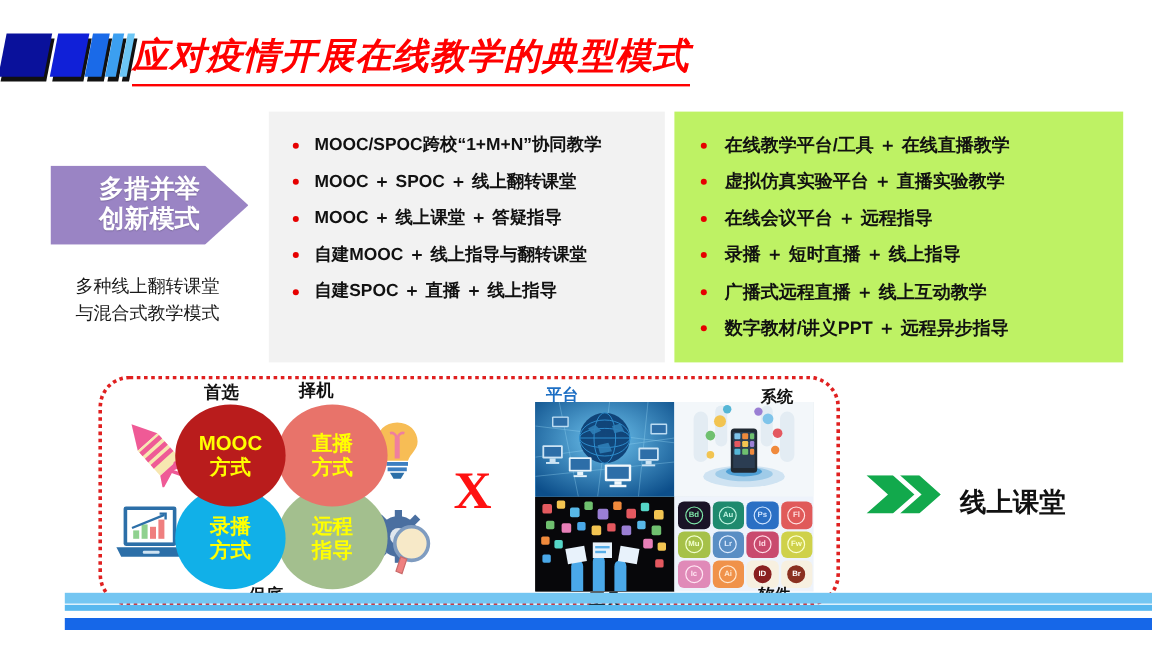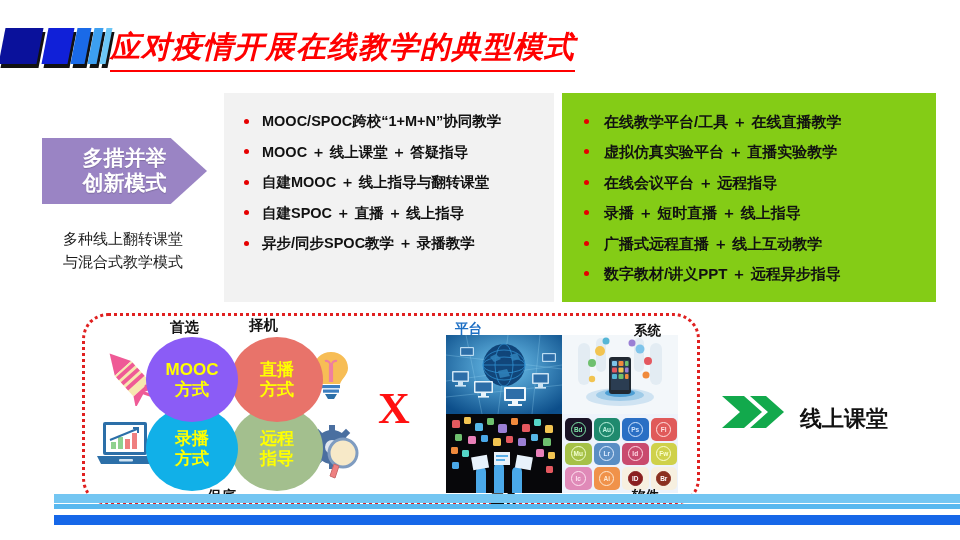--- a/index.html
+++ b/index.html
@@ -165,28 +165,28 @@
     <div>创新模式</div>
   </div>
   <div class="chev-sub">
     <div>多种线上翻转课堂</div>
     <div>与混合式教学模式</div>
   </div>
 
   <div class="panel" id="panel-left" style="background: rgb(242, 242, 242);">
     <ul class="blist">
       <li>MOOC/SPOC跨校“1+M+N”协同教学</li>
+      <li>MOOC ＋ SPOC ＋ 线上翻转课堂</li>
       <li>MOOC ＋ 线上课堂 ＋ 答疑指导</li>
       <li class="hv">自建MOOC ＋ 线上指导与翻转课堂</li>
       <li class="hv">自建SPOC ＋ 直播 ＋ 线上指导</li>
-      <li class="hv">异步/同步SPOC教学 ＋ 录播教学</li>
     </ul>
   </div>
 
-  <div class="panel" id="panel-right" style="background: #84cc16;">
+  <div class="panel" id="panel-right" style="background: #bef264;">
     <ul class="blist">
       <li class="hv">在线教学平台/工具 ＋ 在线直播教学</li>
       <li>虚拟仿真实验平台 ＋ 直播实验教学</li>
       <li class="hv">在线会议平台 ＋ 远程指导</li>
       <li>录播 ＋ 短时直播 ＋ 线上指导</li>
       <li class="hv">广播式远程直播 ＋ 线上互动教学</li>
       <li>数字教材/讲义PPT ＋ 远程异步指导</li>
     </ul>
   </div>
 
@@ -243,21 +243,21 @@
           <rect x="33" y="5" width="6" height="7" transform="rotate(45 36 8)"></rect>
           <rect x="5" y="33" width="6" height="7" transform="rotate(45 8 36)"></rect>
         </g>
       </g>
       <circle cx="22" cy="22" r="7" fill="#dfe6ee"></circle>
       <circle cx="33" cy="28" r="14" fill="#f7e9c8" stroke="#7f9cc0" stroke-width="3"></circle>
       <path d="M24 39 l-4 12 l5 2 l4 -12 Z" fill="#ef8080" stroke="#c96a6a" stroke-width="1"></path>
     </svg>
   </div>
 
-  <div class="circ" id="circ-mooc" style="background: #8b5cf6; color: rgb(255, 255, 0);">
+  <div class="circ" id="circ-mooc" style="background: #b91c1c; color: rgb(255, 255, 0);">
     <span>MOOC</span>
     <span>方式</span>
   </div>
   <div class="circ" id="circ-live" style="background: rgb(232, 115, 106); color: rgb(255, 255, 0);">
     <span>直播</span>
     <span>方式</span>
   </div>
   <div class="circ" id="circ-rec" style="background: rgb(17, 176, 232); color: rgb(255, 255, 0);">
     <span>录播</span>
     <span>方式</span>

